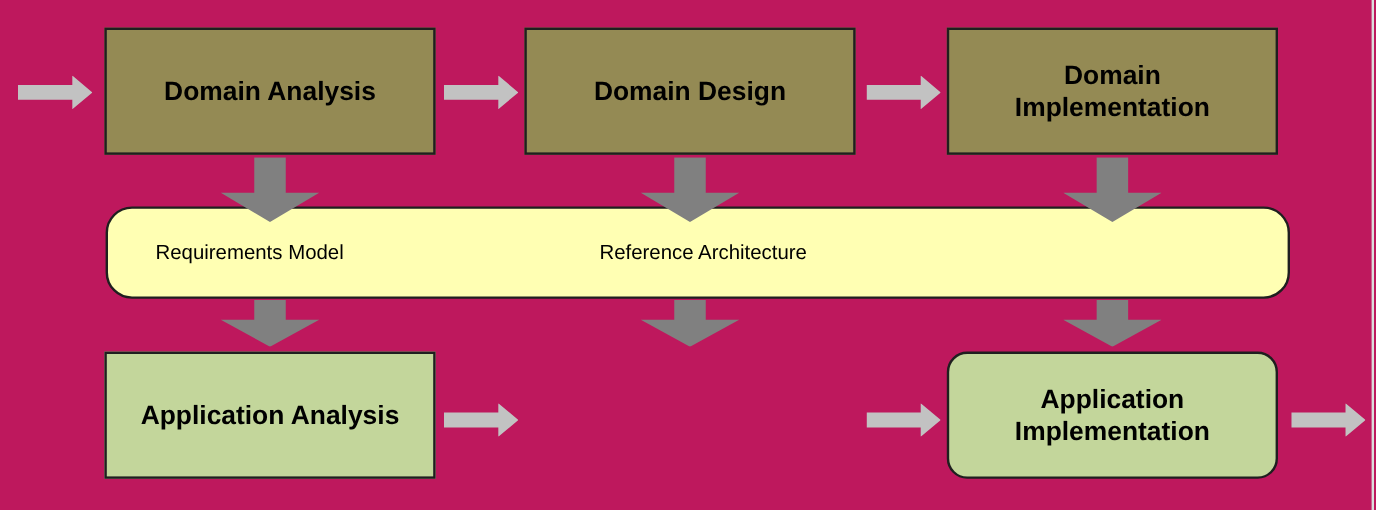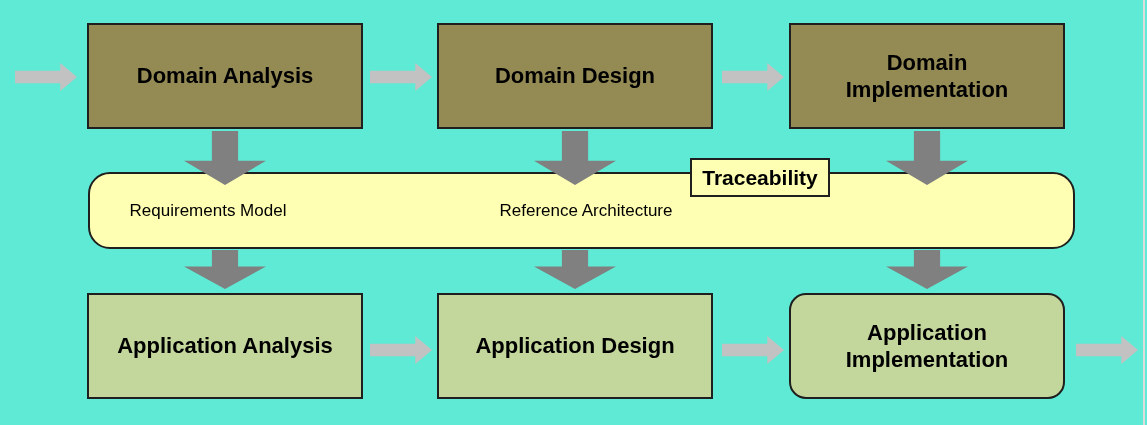--- a/index.html
+++ b/index.html
@@ -1,20 +1,20 @@
 <!DOCTYPE html>
 <html><head>
 <meta charset="utf-8">
 <style>
   html, body { margin: 0; padding: 0; background: #ffffff; }
   .canvas {
     position: relative;
     width: 1147px;
     height: 425px;
-    background: #5eead4;
+    background: #be185d;
     overflow: hidden;
     font-family: "Liberation Sans", sans-serif;
     color: #000000;
   }
   .box {
     position: absolute;
     width: 276px;
     height: 106px;
     box-sizing: border-box;
     border: 2px solid #1f1f1f;
@@ -130,37 +130,31 @@
 
   <div class="band"></div>
 
   <div class="band-label" style="left:78px; width:260px;">
     <span>Requirements Model</span>
   </div>
   <div class="band-label" style="left:456px; width:260px;">
     <span>Reference Architecture</span>
   </div>
 
-  <div class="tag">
-    <span>Traceability</span>
-  </div>
 
   <div class="varrow out-of-band" style="left:184px; top:250px;"></div>
   <div class="varrow out-of-band" style="left:534px; top:250px;"></div>
   <div class="varrow out-of-band" style="left:886px; top:250px;"></div>
 
   <div class="box application" style="left:87px; top:293px;">
     <span>Application Analysis</span>
   </div>
 
   <div class="harrow" style="left:370px; top:336px;"></div>
 
-  <div class="box application" style="left:437px; top:293px;">
-    <span>Application Design</span>
-  </div>
 
   <div class="harrow" style="left:722px; top:336px;"></div>
 
   <div class="box application" style="left:789px; top:293px;border-radius:17px;">
     <span>Application
 Implementation</span>
   </div>
 
   <div class="harrow" style="left:1076px; top:336px;"></div>
 

